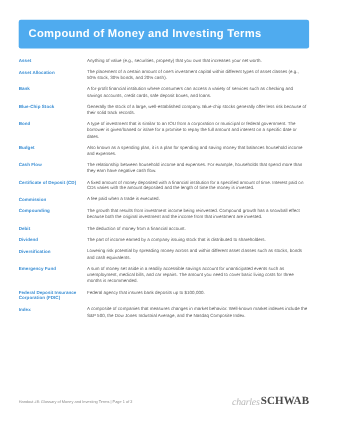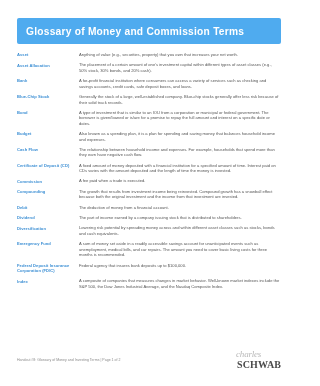--- a/index.html
+++ b/index.html
@@ -84,23 +84,22 @@
     justify-content: space-between;
   }
   .footer-note {
     font-size: 3.5px;
     color: #8a8a8a;
     letter-spacing: 0.02px;
     white-space: nowrap;
   }
   .logo {
     display: flex;
-    align-items: flex-start;
+    align-items: center;
     white-space: nowrap;
-    flex-direction: column;
   }
   .logo-charles {
     font-family: "Liberation Serif", serif;
     font-style: italic;
     font-size: 9px;
     color: #b9b9b9;
     letter-spacing: -0.2px;
   }
   .logo-schwab {
     font-family: "Liberation Serif", serif;
@@ -110,21 +109,21 @@
     letter-spacing: 0.1px;
     margin-left: 1px;
   }
 </style>
 </head>
 <body>
 
 <div class="page">
 
   <div class="banner">
-    <div class="banner-title">Glossary of Money and Commission Terms</div>
+    <div class="banner-title">Compound of Money and Investing Terms</div>
   </div>
 
   <div class="glossary">
 
     <div class="row">
       <div class="term">Asset</div>
       <div class="definition">Anything of value (e.g., securities, property) that you own that increases your net worth.</div>
     </div>
 
     <div class="row">

